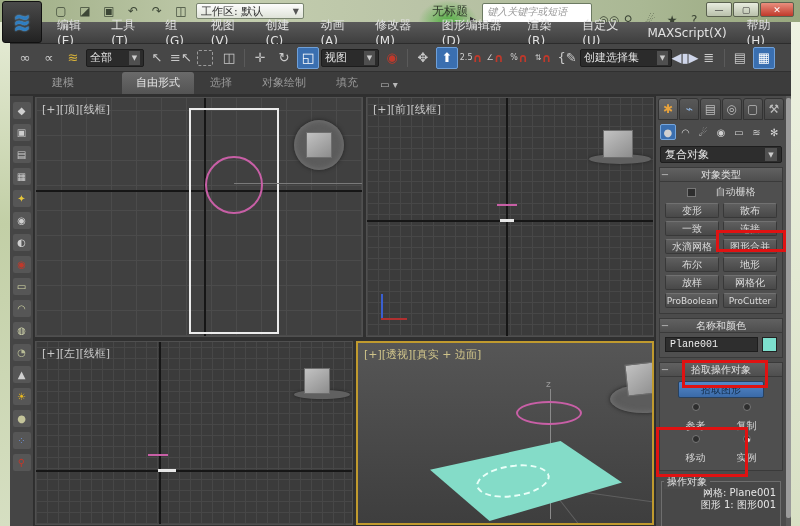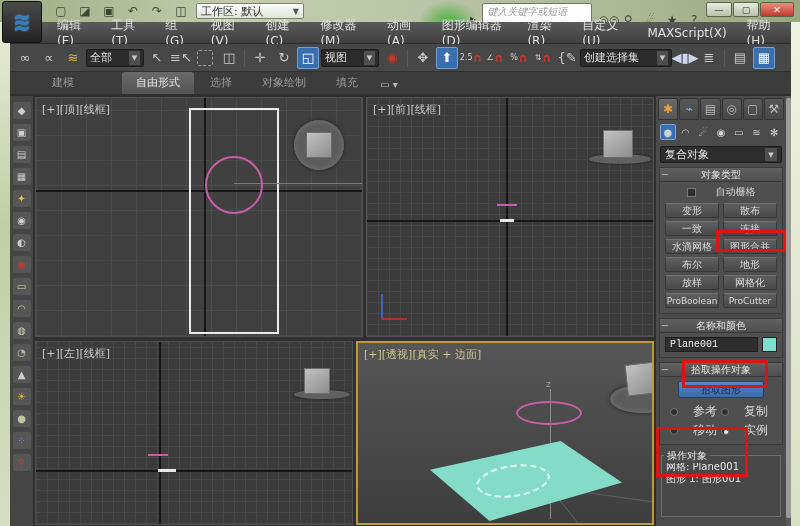--- a/index.html
+++ b/index.html
@@ -146,30 +146,30 @@
     display:flex; align-items:center; justify-content:center; position:relative; }
   .name-row { display:flex; gap:4px; padding:4px 5px 5px; align-items:center; }
   .mx-input { flex:1; height:15px; background:#2e2e2e; border:1px solid #1e1e1e;
     color:#eee; font-size:10px; display:flex; align-items:center; padding:0 4px;
     overflow:hidden; white-space:nowrap;font-family:Liberation Mono, monospace; }
   .swatch { width:15px; height:15px; border:1px solid #222; }
   .pick-btn { margin:4px auto 3px; width:86px; height:17px; background:linear-gradient(#5588c8,#3a6aa8);
     border:1px solid #27415f; border-radius:2px; color:#132c48; font-size:10px;
     display:flex; align-items:center; justify-content:center; }
   .radio-grid { display:grid; grid-template-columns:1fr 1fr; gap:2px 0; padding:2px 10px 5px; }
-  .radio-row { display:flex; align-items:center; gap:15px; color:#d6d6d6; font-size:12px; }
+  .radio-row { display:flex; align-items:center; gap:8px; color:#d6d6d6; font-size:10px;flex-direction:column; }
   .rad { width:8px; height:8px; border-radius:50%; background:#2e2e2e; border:1px solid #777;
     position:relative; }
   .rad.sel::after { content:""; position:absolute; left:2px; top:2px; width:4px; height:4px;
     border-radius:50%; background:#e8e8e8; }
   .operand-group { position:relative; margin:10px 5px 0; border:1px solid #6e6e6e;
     height:62px; background:#484848; }
   .operand-group .legend { position:absolute; left:2px; top:-7px; background:#4b4b4b;
     padding:0 3px; color:#e0e0e0; font-size:10px; }
-  .operand-items { padding:5px 4px 0; color:#e6e6e6; font-size:10px; line-height:12px; }
+  .operand-items { padding:5px 4px 0; color:#e6e6e6; font-size:10px; line-height:12px;text-align:right; }
   .annot { position:absolute; border:3px solid #e01212; z-index:40; pointer-events:none; }
   .zlabel { position:absolute; color:#9a9a9a; font-size:9px; }
   .dash-pink { position:absolute; height:2px; background:#c85fa6; }
   .dash-white { position:absolute; height:3px; background:#e8e8e8; }
   .thin-line { position:absolute; background:#7a7a7a; }
 </style>
 </head>
 <body>
 
 <div id="stage">
@@ -182,20 +182,21 @@
       <span class="qat-btn">▣</span>
       <span class="qat-btn">↶</span>
       <span class="qat-btn">↷</span>
       <span class="qat-btn">◫</span>
       <span class="ws-dd">
         <span>工作区: 默认</span>
         <span class="cap">▼</span>
       </span>
     </div>
   </div>
+  <div id="win-title" class="abs">无标题</div>
   <div id="search-wrap" class="abs">
     <span style="color:#333;font-size:8px;">▶</span>
     <span id="search-box">键入关键字或短语</span>
     <span class="srch-ico">◎◎</span>
     <span class="srch-ico">⚲</span>
     <span class="srch-ico">☄</span>
     <span class="srch-ico">★</span>
     <span class="srch-ico">?</span>
   </div>
   <div id="win-controls" class="abs">
@@ -206,22 +207,22 @@
   <div id="logo" class="abs">
     <span class="glyph">≋</span>
   </div>
 
   <div id="menubar" class="abs">
     <span class="menu-item">编辑(E)</span>
     <span class="menu-item">工具(T)</span>
     <span class="menu-item">组(G)</span>
     <span class="menu-item">视图(V)</span>
     <span class="menu-item">创建(C)</span>
+    <span class="menu-item">动画(A)</span>
     <span class="menu-item">修改器(M)</span>
-    <span class="menu-item">动画(A)</span>
     <span class="menu-item">图形编辑器(D)</span>
     <span class="menu-item">渲染(R)</span>
     <span class="menu-item">自定义(U)</span>
     <span class="menu-item">MAXScript(X)</span>
     <span class="menu-item">帮助(H)</span>
   </div>
 
   <div id="toolbar" class="abs">
     <span class="tb-ico">∞</span>
     <span class="tb-ico">∝</span>

